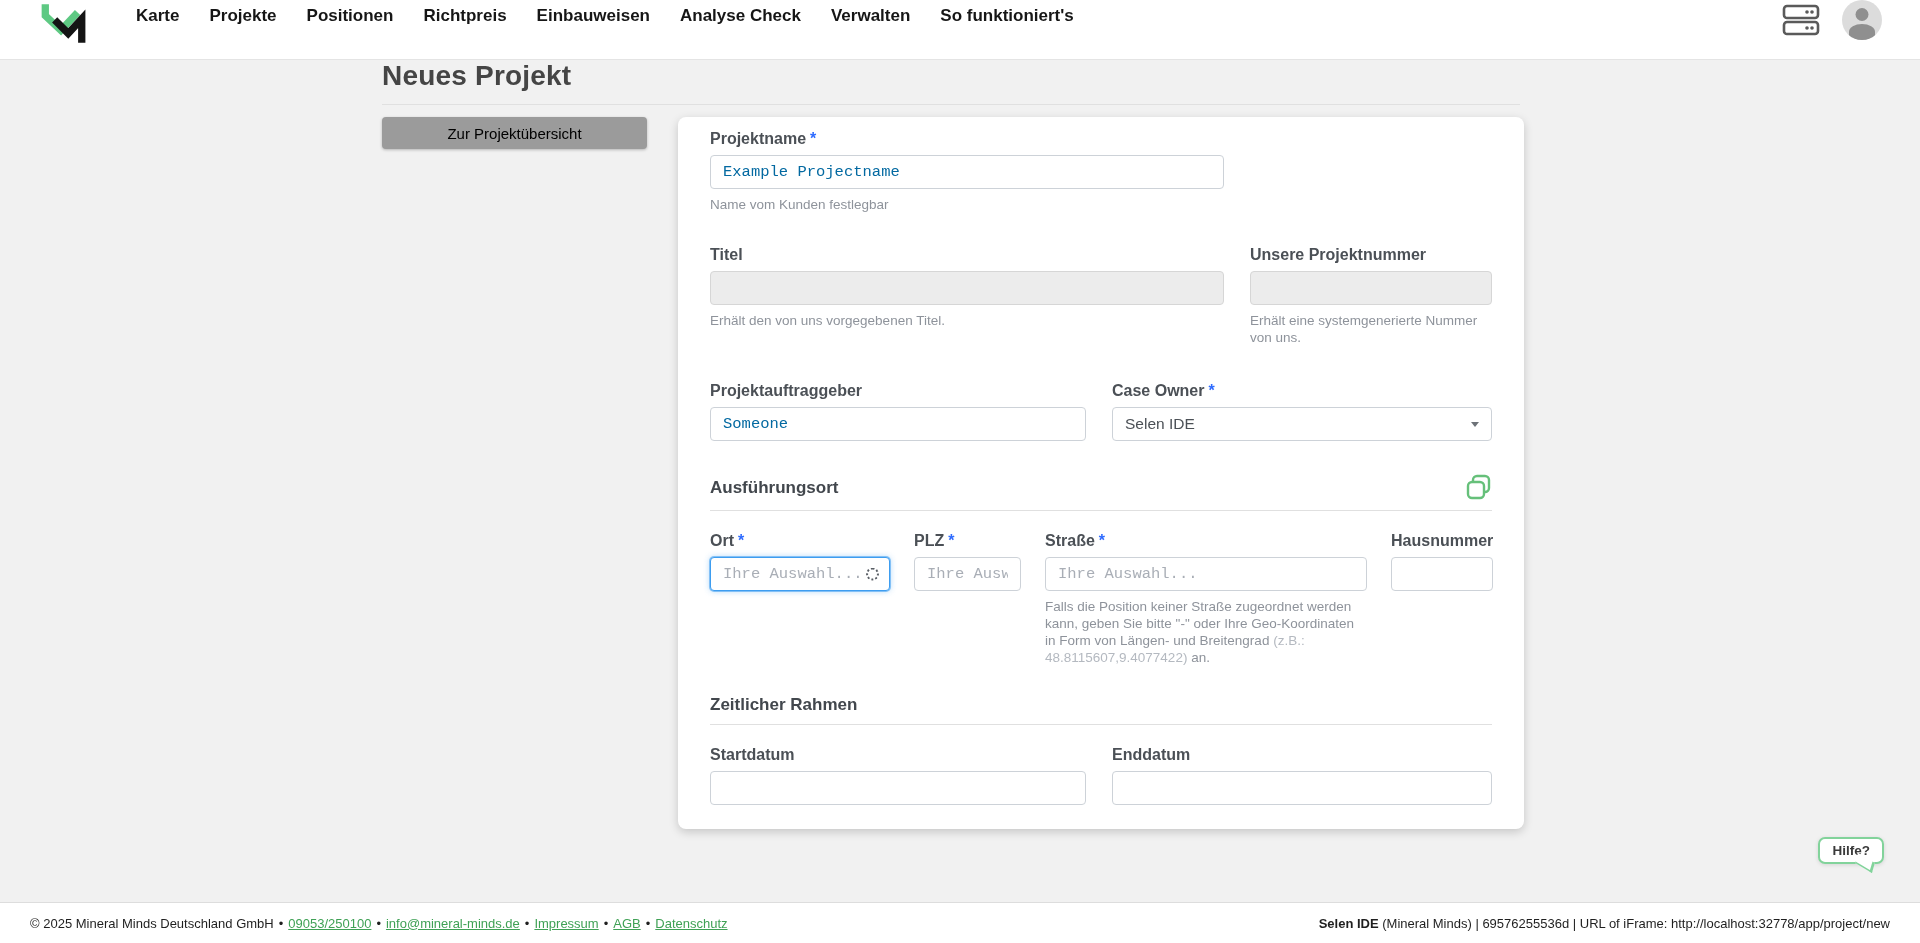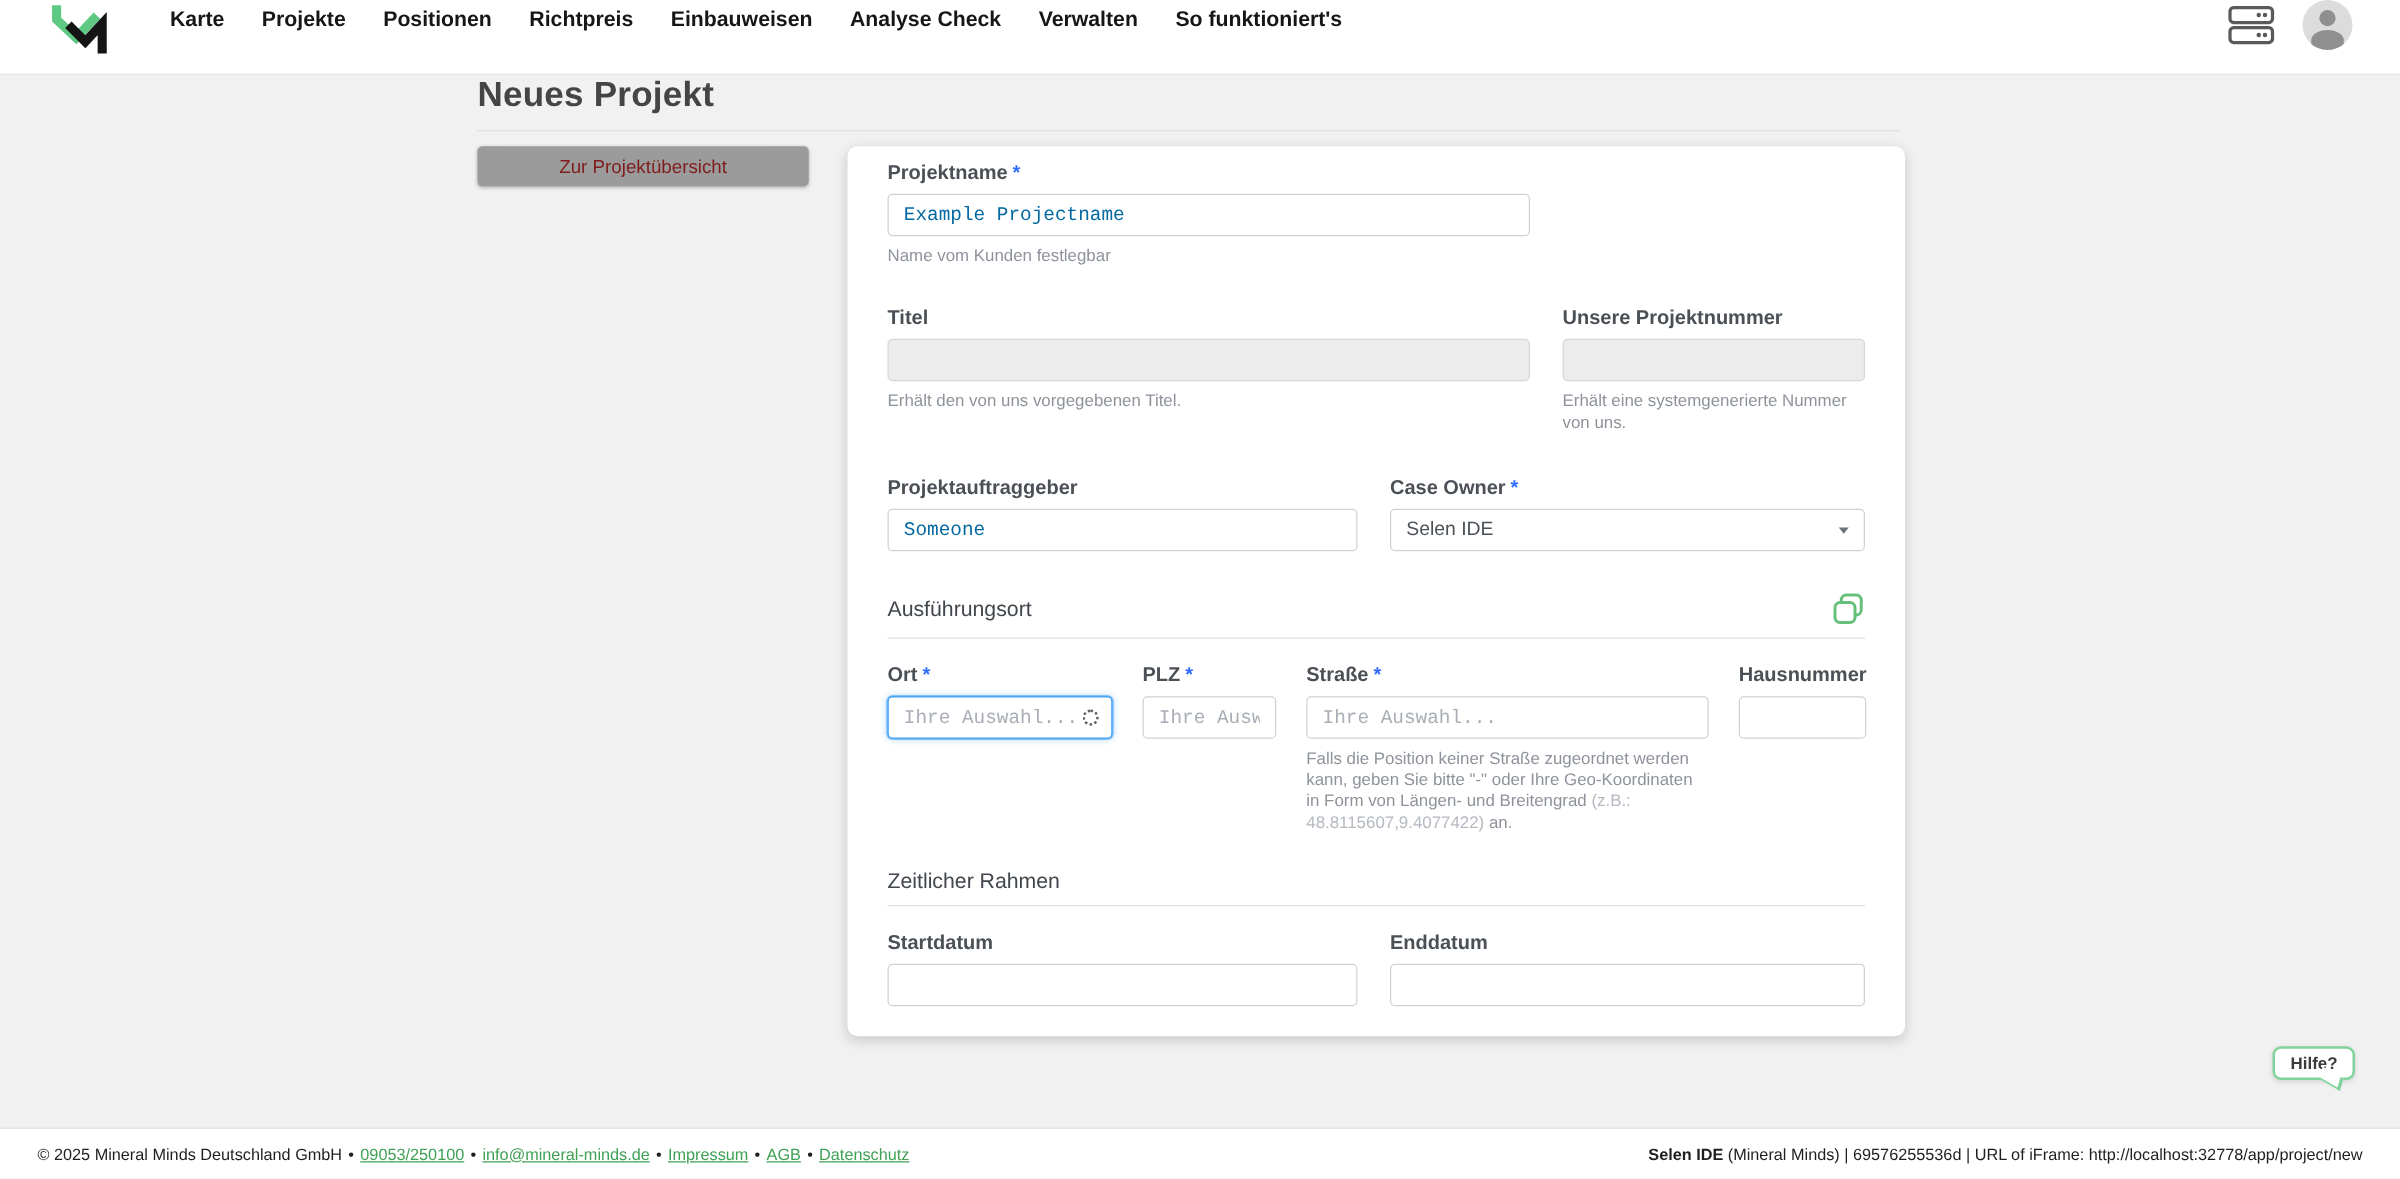--- a/index.html
+++ b/index.html
@@ -34,21 +34,21 @@
     width:26px; height:16px; border-radius:50% 50% 0 0; background:#8f8f8f; }
 
   
   .main { flex:1 1 auto; overflow:hidden; }
   .content { width:1138px; margin-left:382px; }
   .page-title { font-size:28px; font-weight:700; color:#454545; letter-spacing:.2px; }
   .title-divider { border-bottom:1px solid #e0e0e0; margin:12px 0 0; }
   .body-row { display:flex; margin-top:12px; align-items:flex-start; }
   .left-col { width:296px; flex:0 0 auto; }
   .back-btn {
-    width:265px; height:32px; background:#9b9b9b; color:#7f1d1d; border:none;
+    width:265px; height:32px; background:#9b9b9b; color:#000000; border:none;
     border-radius:4px; font-size:15px; font-weight:500; cursor:pointer;
     font-family:"Liberation Sans", sans-serif;
     box-shadow:0 1px 3px rgba(0,0,0,.25);
   }
   .card {
     width:846px; background:#fff; border-radius:8px;
     box-shadow:0 3px 10px rgba(0,0,0,.18);
     padding:13px 32px 24px;
   }
 
@@ -84,21 +84,21 @@
   .txt-input.focused {
     border:1px solid #3d9df0;
     box-shadow:0 0 0 1px rgba(61,157,240,.55), 0 0 6px rgba(61,157,240,.45);
   }
   .spinner {
     position:absolute; right:11px; top:50%; transform:translateY(-50%);
     width:13px; height:13px; border:2px dotted #5a5f66; border-radius:50%;
   }
 
   .section-head { display:flex; align-items:center; margin-top:0; }
-  .section-title { font-size:17px; font-weight:400; color:#42474d; }
+  .section-title { font-size:17px; font-weight:700; color:#42474d; }
   .copy-btn { margin-left:auto; cursor:pointer; display:flex; }
   .section-divider { border-bottom:1px solid #e0e0e0; margin:9px 0 21px; }
   .mt-sec2 { margin-top:29px; }
 
   
   .footer {
     height:41px; flex:0 0 auto; background:#fff; border-top:1px solid #ddd;
     display:flex; align-items:center; justify-content:space-between;
     padding:0 30px; font-size:13px; color:#1f1f1f;
   }

